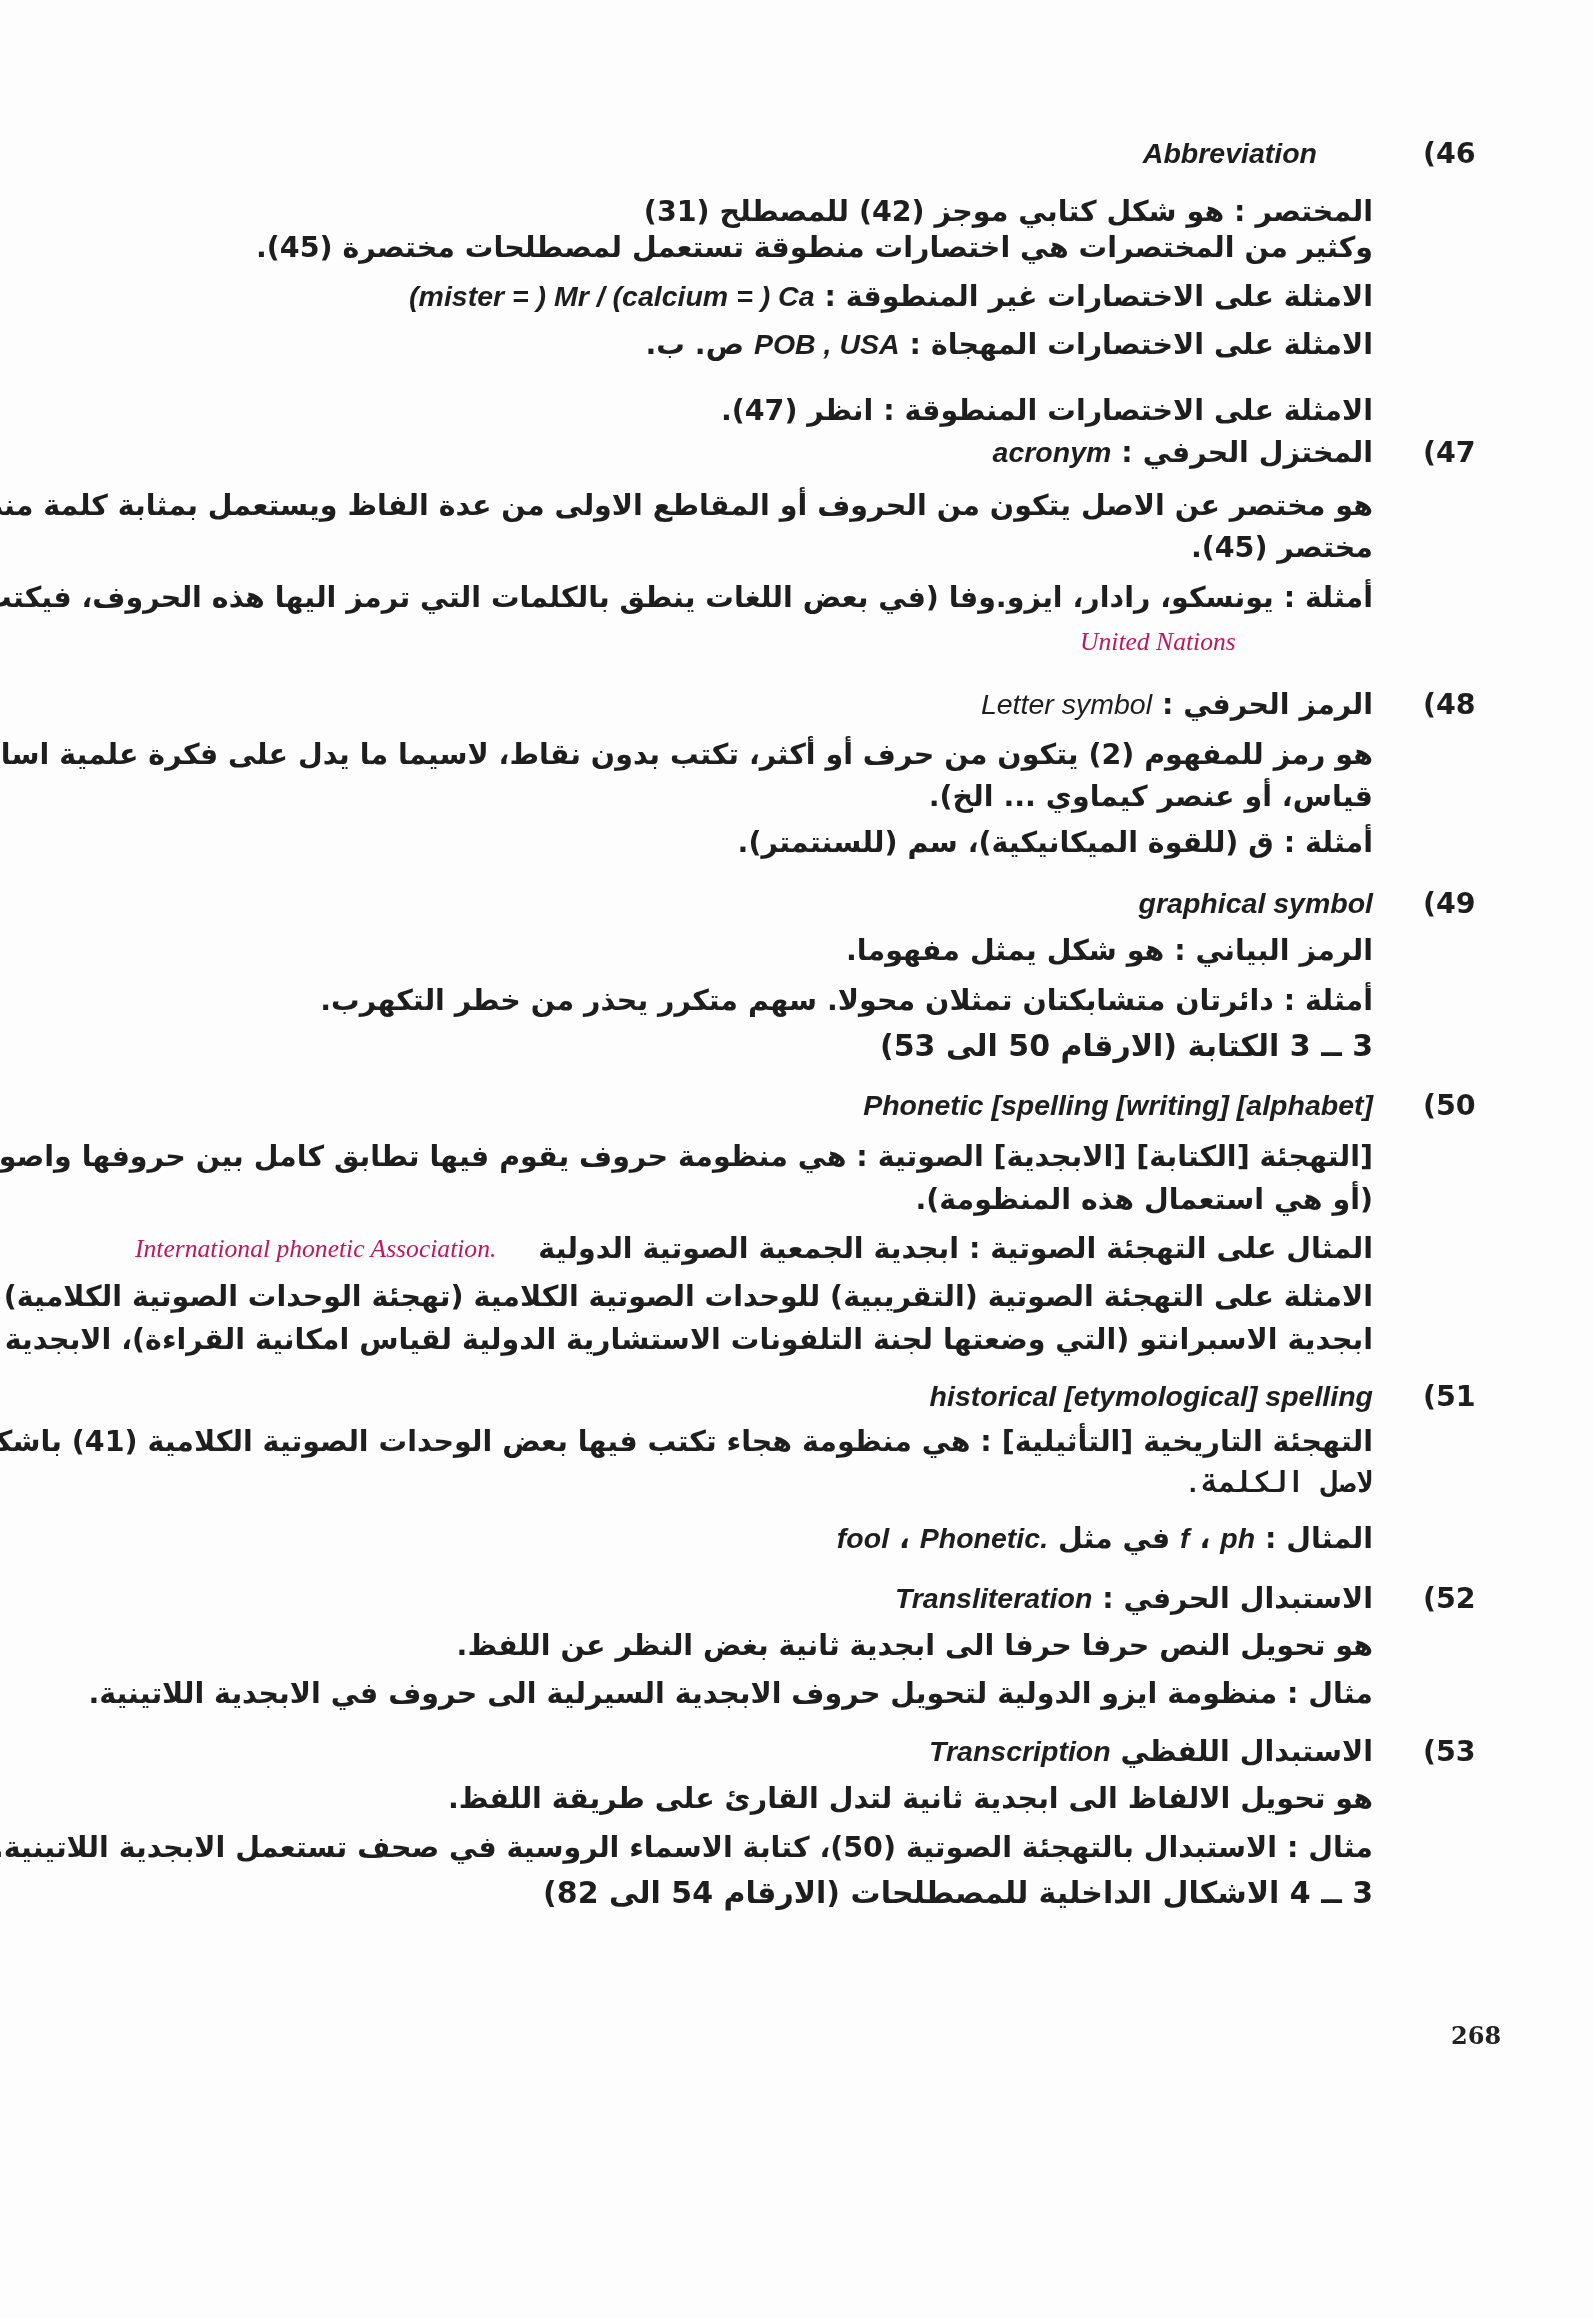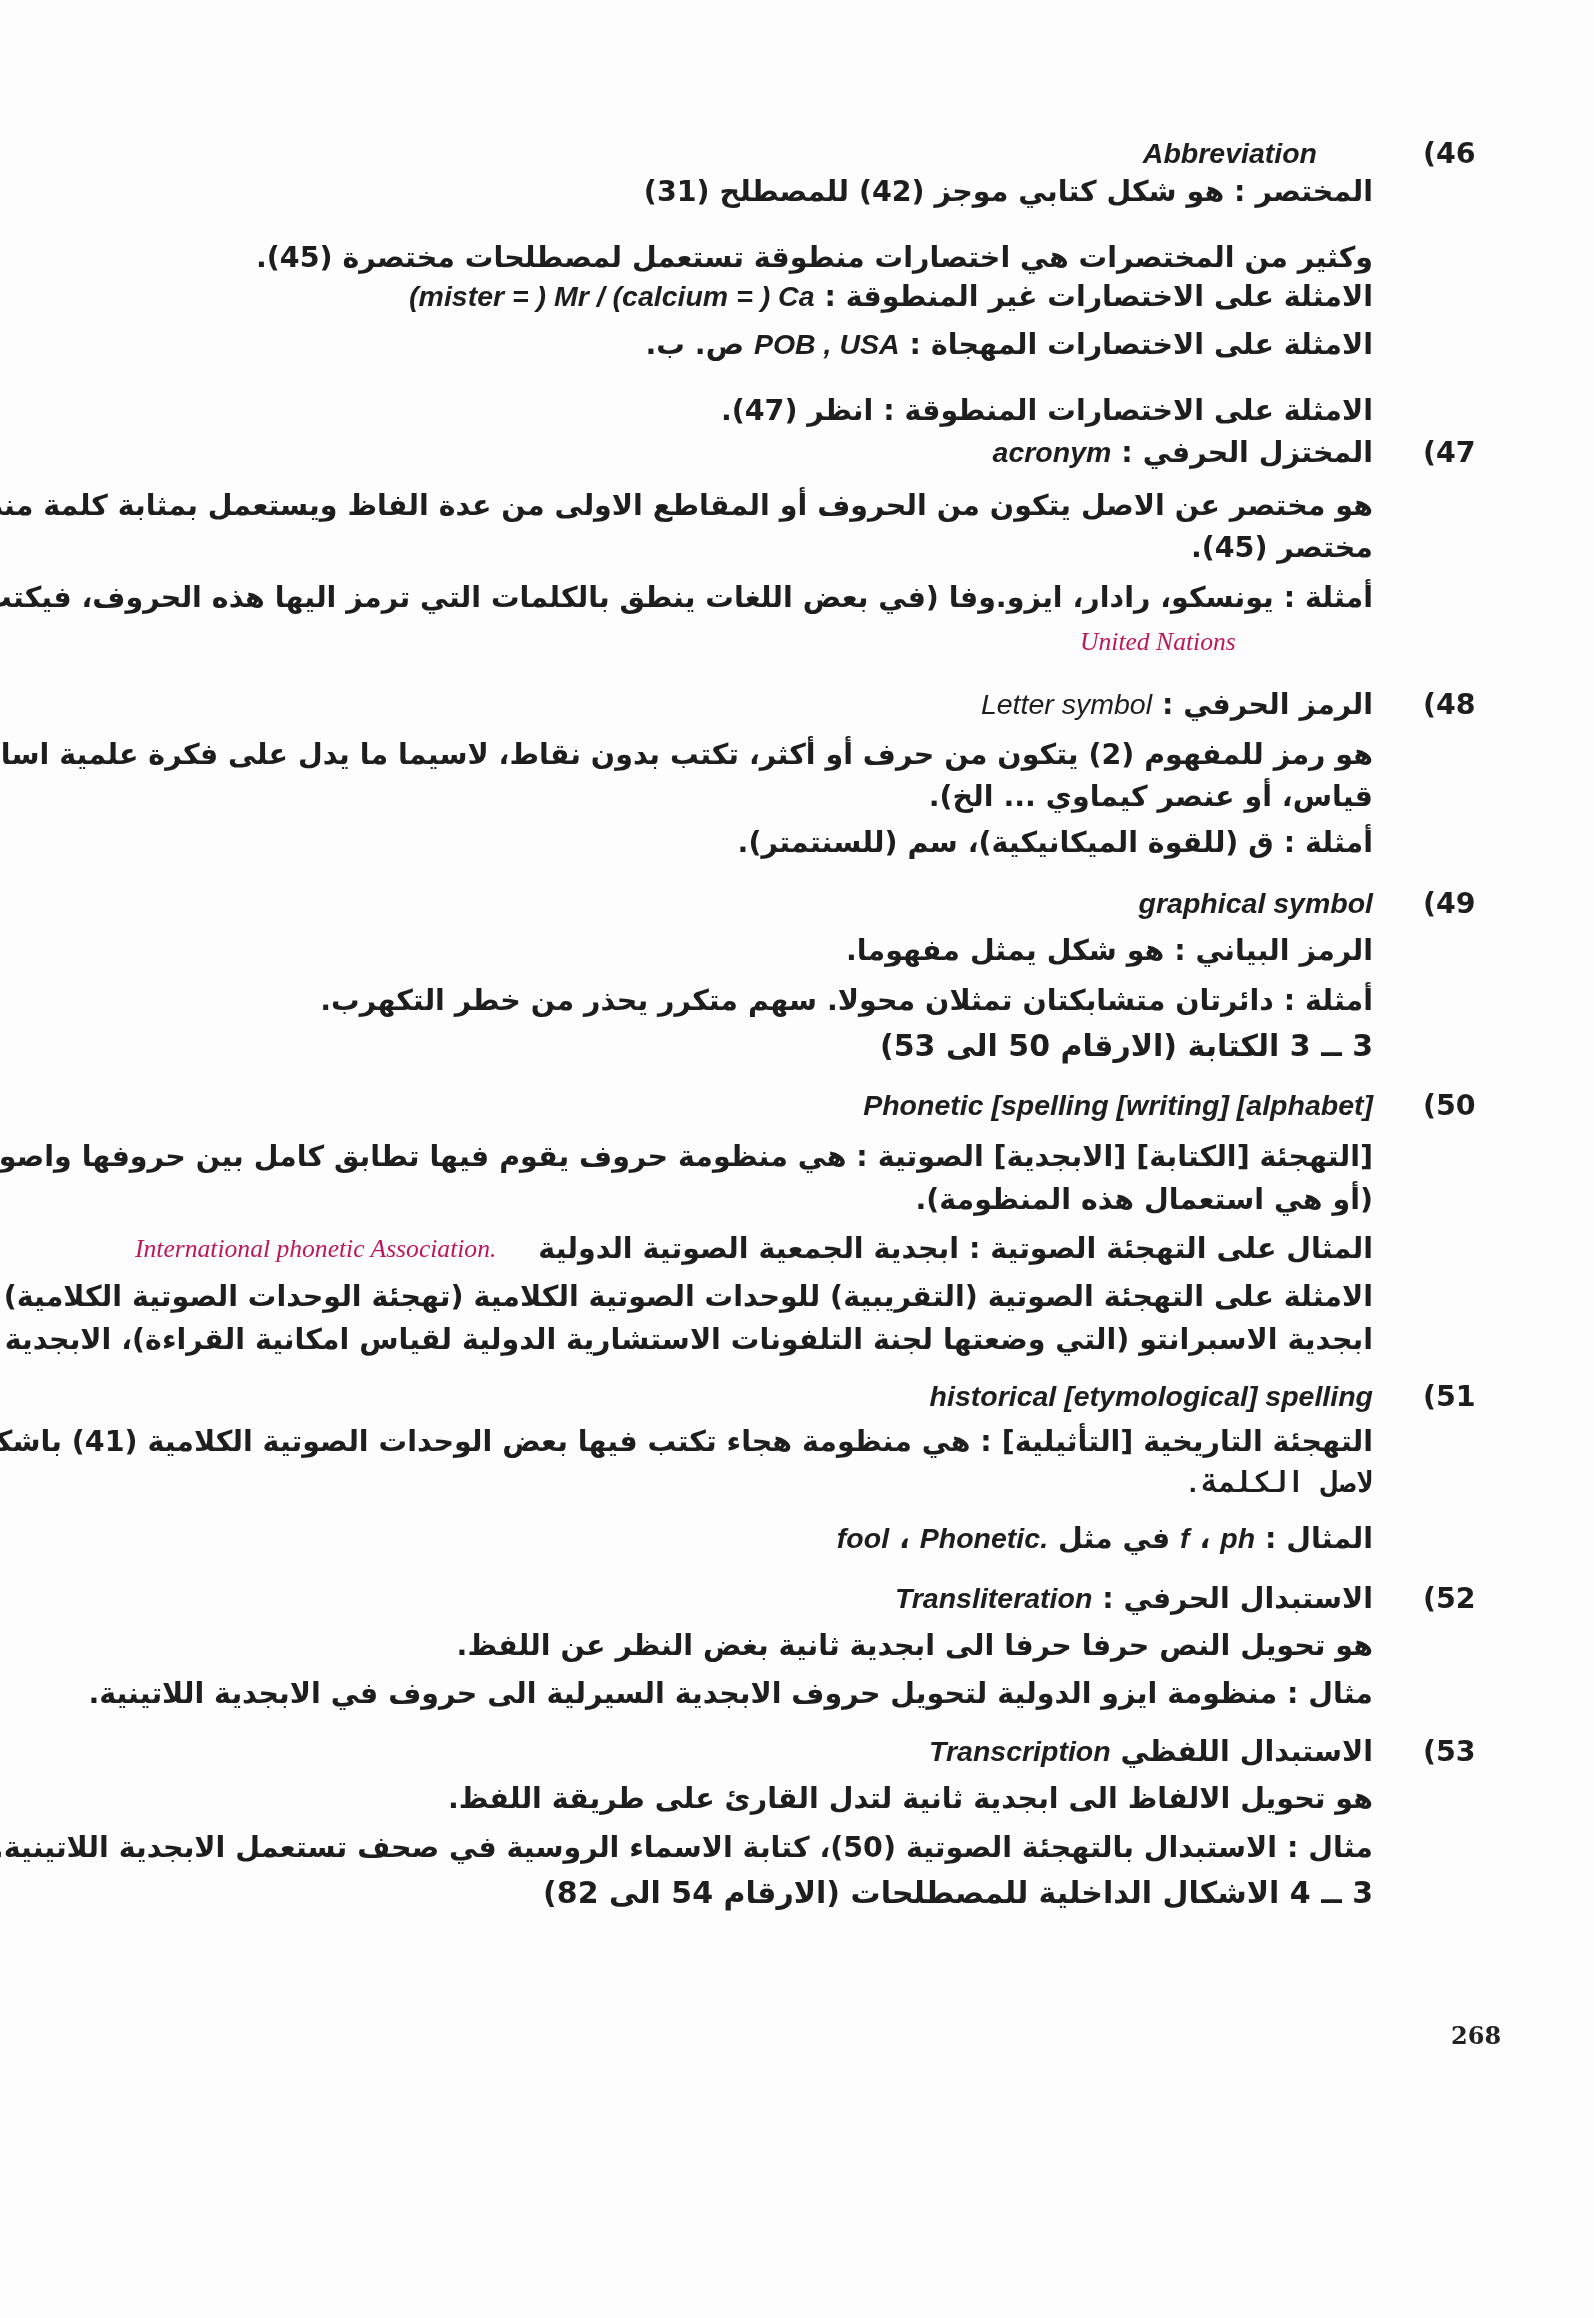--- a/index.html
+++ b/index.html
@@ -57,22 +57,22 @@
   </style>
 </head>
 <body>
 
 <div class="page">
 
   <div class="num" style="top:132px;">(46</div>
   <div class="line" style="top:132px; right:277px;">
     <span class="en">Abbreviation</span>
   </div>
-  <div class="line" style="top:170px;text-align:right;">المختصر : هو شكل كتابي موجز (42) للمصطلح (31)</div>
-  <div class="line" style="top:236px;">وكثير من المختصرات هي اختصارات منطوقة تستعمل لمصطلحات مختصرة (45).</div>
+  <div class="line" style="top:190px;text-align:right;">المختصر : هو شكل كتابي موجز (42) للمصطلح (31)</div>
+  <div class="line" style="top:226px;">وكثير من المختصرات هي اختصارات منطوقة تستعمل لمصطلحات مختصرة (45).</div>
   <div class="line" style="top:275px;">
     <span>الامثلة على الاختصارات غير المنطوقة :</span>
     <span class="en">(mister = ) Mr / (calcium = ) Ca</span>
   </div>
   <div class="line" style="top:323px;">
     <span>الامثلة على الاختصارات المهجاة :</span>
     <span class="en">POB , USA</span>
     <span>ص. ب.</span>
   </div>
   <div class="line" style="top:389px;">الامثلة على الاختصارات المنطوقة : انظر (47).</div>

